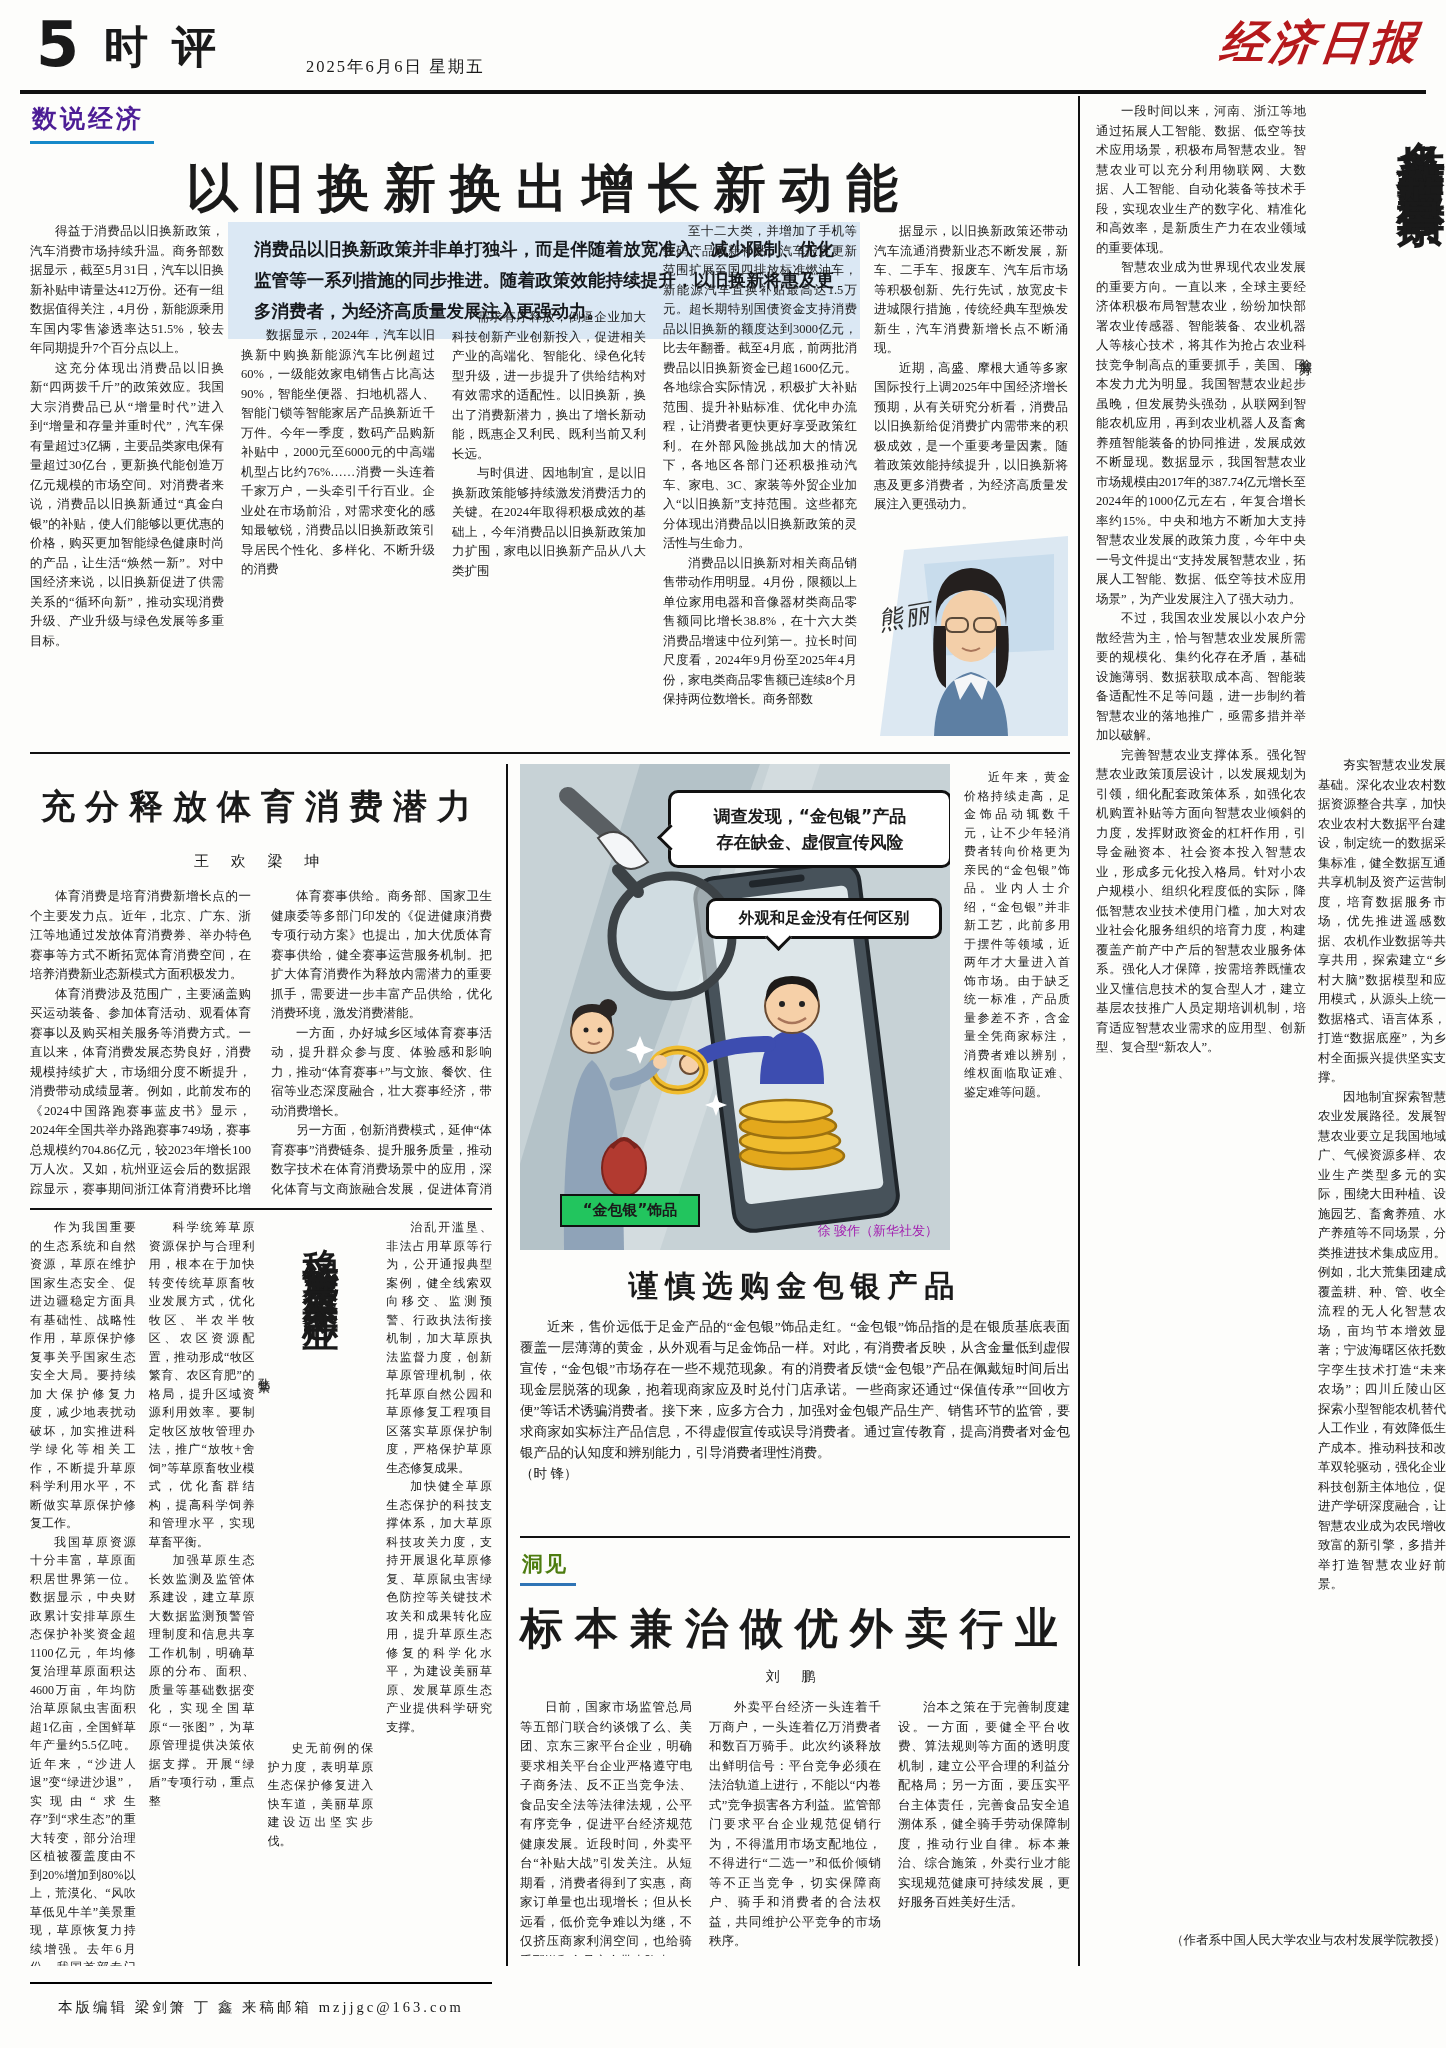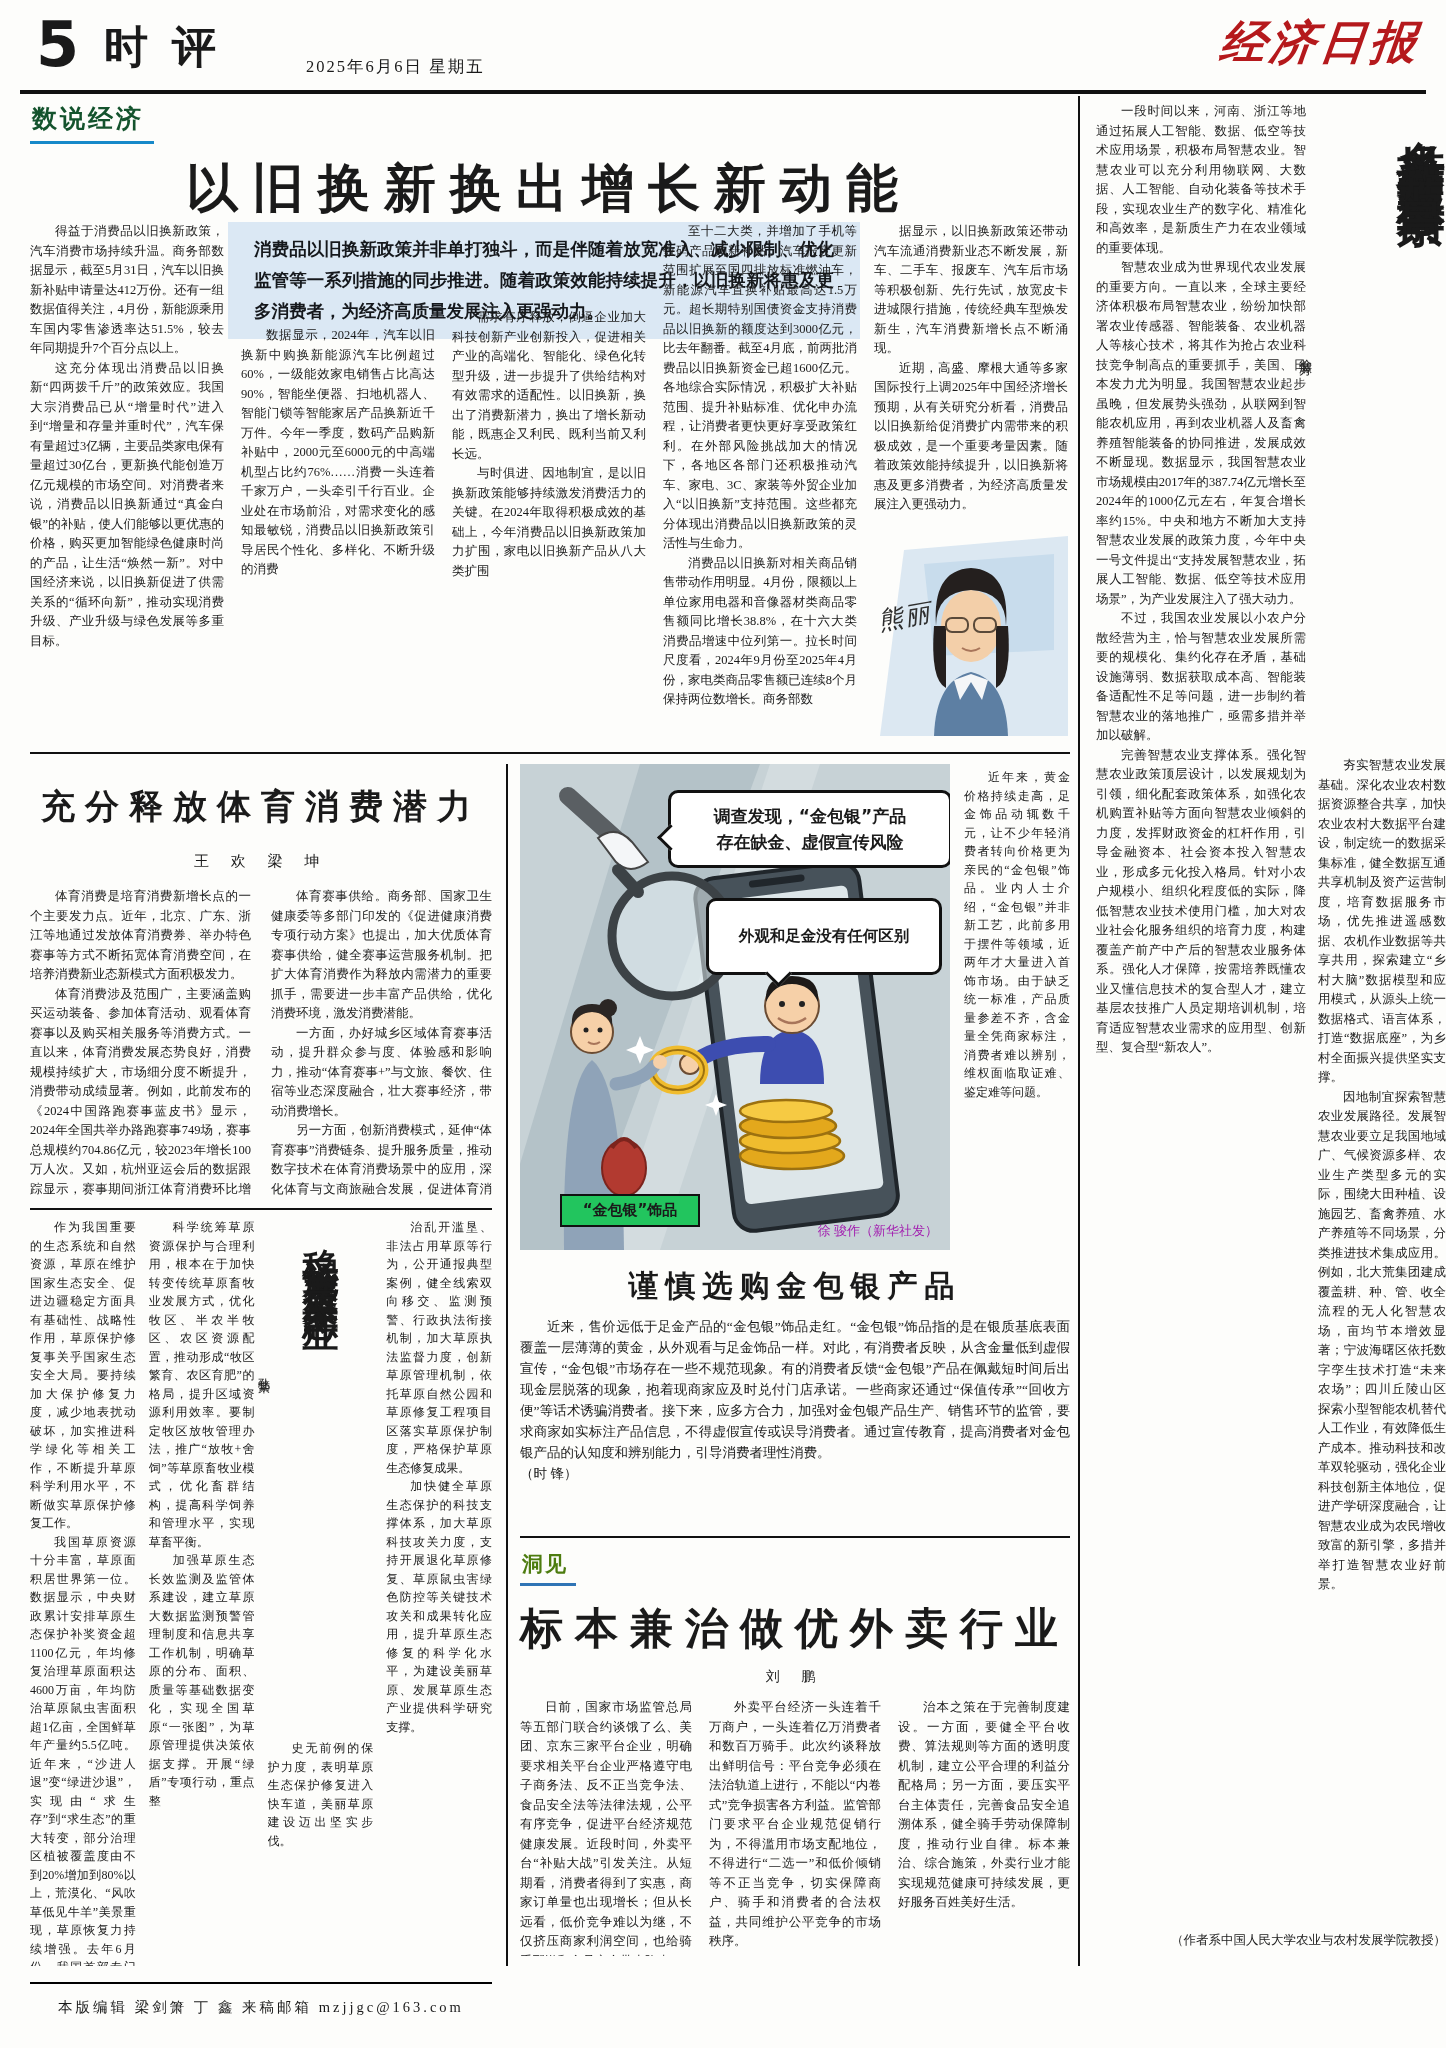--- a/index.html
+++ b/index.html
@@ -14,21 +14,21 @@
   .date{font-size:16.5px;letter-spacing:2px;}
   .masthead{color:#b5191c;font-style:italic;font-weight:bold;font-size:46px;letter-spacing:4px;transform:skewX(-6deg);}
   
   .cols{display:flex;}
   .col{overflow:hidden;text-align:justify;}
   .col p, .textblock p{margin:0;text-indent:2em;text-align:justify;}
   .bodytext{font-size:12.5px;line-height:19.5px;}
   .bodytext-sm{font-size:12px;line-height:18.5px;}
   
   .tag{font-family:"DejaVu Sans","Liberation Sans",sans-serif;font-weight:bold;font-size:25px;
-       color:#14532d;border-bottom:3px solid #1789c9;padding:0 10px 6px 2px;display:inline-block;letter-spacing:3px;}
+       color:#4c1d95;border-bottom:3px solid #1789c9;padding:0 10px 6px 2px;display:inline-block;letter-spacing:3px;}
   .tag2{font-family:"DejaVu Sans","Liberation Sans",sans-serif;font-weight:bold;font-size:21px;
        color:#4d7c0f;border-bottom:3px solid #2f74b5;padding:0 8px 5px 2px;display:inline-block;letter-spacing:2px;}
   .headline-xl{font-family:"DejaVu Sans","Liberation Sans",sans-serif;font-weight:900;font-size:52px;
        letter-spacing:14px;text-align:center;white-space:nowrap;}
   .hl-box{background:#dbe8f4;font-weight:bold;font-size:17.5px;line-height:31px;padding:12px 26px;
        text-align:justify;color:#15181c;}
   .photo-sign{font-style:italic;font-size:25px;color:#2e2e2e;transform:rotate(-10deg);letter-spacing:2px;}
   
   .headline-serif{font-weight:800;font-size:34px;letter-spacing:10px;text-align:center;white-space:nowrap;}
   .authors{text-align:center;font-size:15px;letter-spacing:9px;}
@@ -207,21 +207,21 @@
           <circle cx="140" cy="298" r="7" fill="#f6d0a8"></circle>
           <ellipse cx="104" cy="404" rx="22" ry="28" fill="#b23a30" stroke="#7c241d" stroke-width="2"></ellipse>
           <path d="M92 384 Q104 366 116 384" stroke="#7c241d" stroke-width="4" fill="none"></path>
         </g>
       </svg>
       <div class="bubble" style="left:148px;top:26px;width:266px;padding:10px 6px;font-size:17px;line-height:26px;">
         <div>调查发现，“金包银”产品</div>
         <div>存在缺金、虚假宣传风险</div>
         <div class="tail" style="left:-10px;bottom:18px;"></div>
       </div>
-      <div class="bubble" style="left:186px;top:134px;width:222px;padding:25px 4px;font-size:15.5px;">
+      <div class="bubble" style="left:186px;top:134px;width:222px;padding:7px 4px;font-size:15.5px;">
         <div>外观和足金没有任何区别</div>
         <div class="tail" style="left:60px;bottom:-11px;transform:rotate(-45deg);"></div>
       </div>
       <div class="tagbox" style="left:40px;top:430px;width:124px;">“金包银”饰品</div>
       <div class="credit" style="right:12px;bottom:10px;">徐 骏作（新华社发）</div>
     </div>
 
     <div class="col bodytext-sm abs" style="left:444px;top:4px;width:106px;height:482px;">
         <p>近年来，黄金价格持续走高，足金饰品动辄数千元，让不少年轻消费者转向价格更为亲民的“金包银”饰品。业内人士介绍，“金包银”并非新工艺，此前多用于摆件等领域，近两年才大量进入首饰市场。由于缺乏统一标准，产品质量参差不齐，含金量全凭商家标注，消费者难以辨别，维权面临取证难、鉴定难等问题。</p>
       </div>

